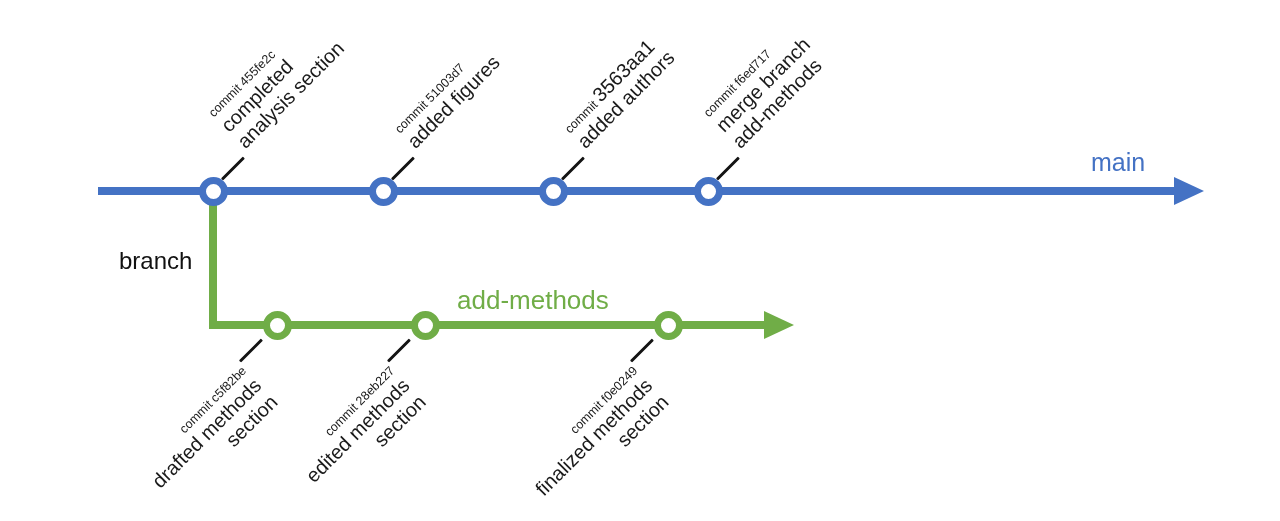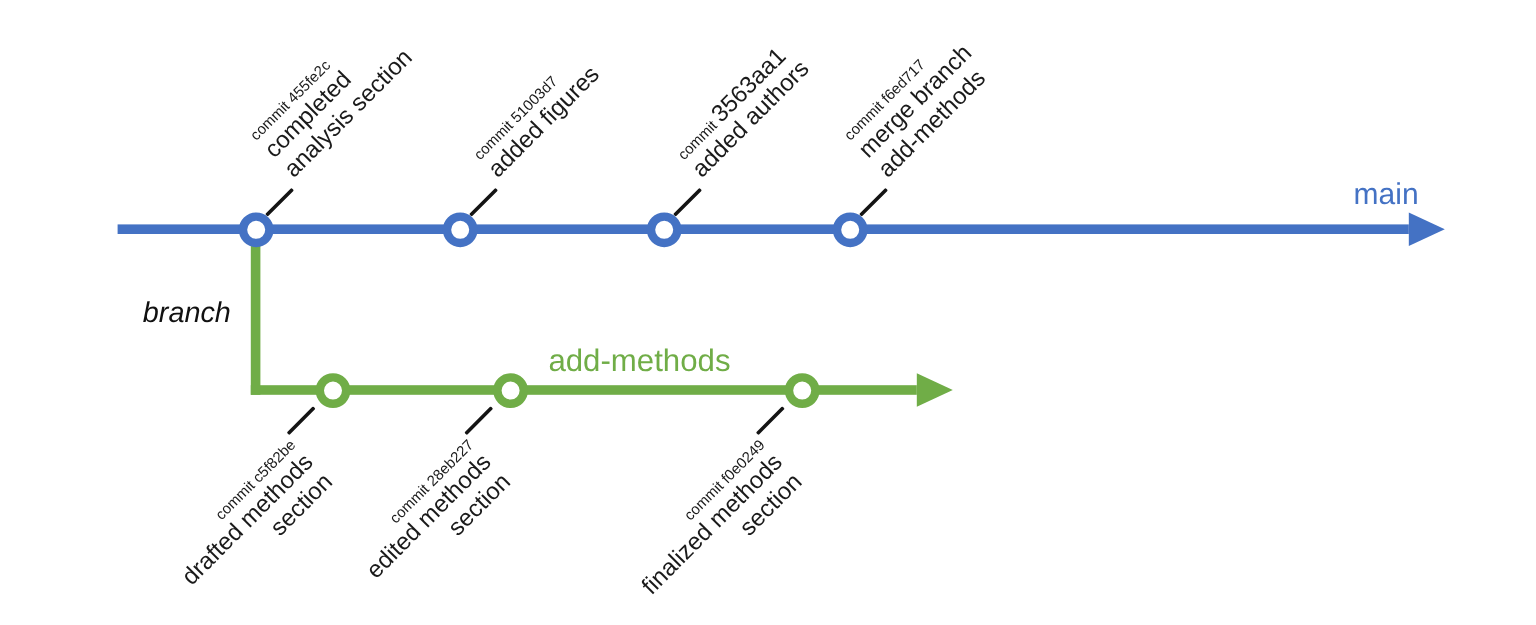--- a/index.html
+++ b/index.html
@@ -24,23 +24,23 @@
           transform:rotate(-45deg); transform-origin:left center; }
   
   .clabel { position:absolute; width:0; height:0; }
   .clabel .rot { position:absolute; white-space:nowrap; }
   .clabel.up .rot   { left:0; bottom:0; transform-origin:0 100%; transform:rotate(-45deg); text-align:left; }
   .clabel.down .rot { right:0; top:0;  transform-origin:100% 0;  transform:rotate(-45deg); text-align:right; }
   .hashline { font-size:12.5px; line-height:16px; }
   .hash-big { font-size:20px; }
   .msg { font-size:20px; line-height:23px; }
   
-  .main-name { position:absolute; left:1128px; top:148px; font-size:25px; color:#4472C4; }
+  .main-name { position:absolute; left:1091px; top:148px; font-size:25px; color:#4472C4; }
   .feat-name { position:absolute; left:457px;  top:285px; font-size:26px; color:#70AD47; }
-  .branch-word { position:absolute; left:119px; top:247px; font-size:24px; font-style:italic; color:#111; }
+  .branch-word { position:absolute; left:119px; top:247px; font-size:24px; color:#111; }
 </style>
 </head>
 <body>
 
 <div class="canvas">
 
   <div class="feat-vline"></div>
   <div class="hline feat-hline"></div>
   <div class="arrow feat-arrow"></div>
   <div class="hline main-line"></div>

